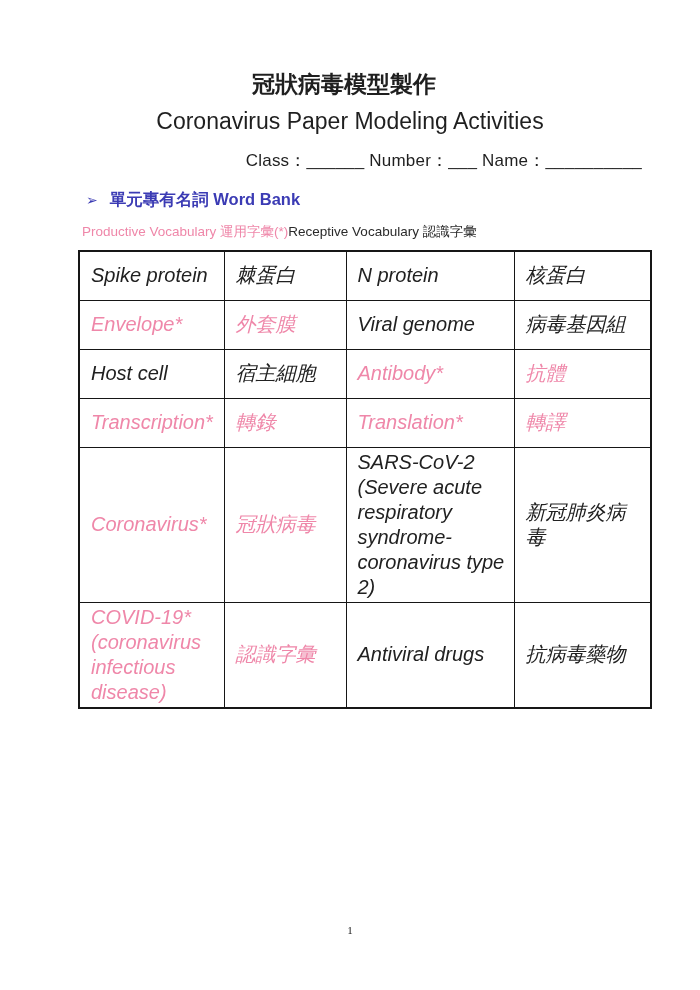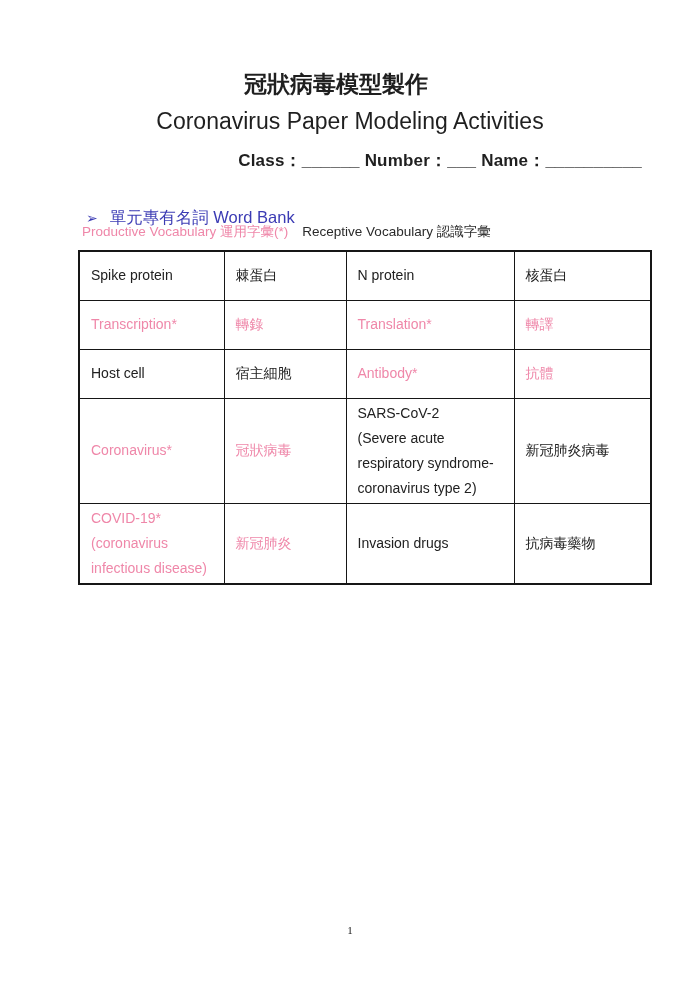--- a/index.html
+++ b/index.html
@@ -5,62 +5,63 @@
   html,body{margin:0;padding:0;background:#ffffff;}
   .page{
     position:relative;
     width:700px;height:990px;
     background:#fff;
     font-family:"Liberation Sans","DejaVu Sans",sans-serif;
     color:var(--ink,#1f1f1f);
     overflow:hidden;
   }
   .title-zh{
-    position:absolute;top:68px;left:0;width:672px;
+    position:absolute;top:68px;left:8px;width:672px;
     text-align:center;font-size:23px;font-weight:bold;line-height:32px;
   }
   .title-en{
     position:absolute;top:104px;left:0;width:700px;
     text-align:center;font-size:23px;font-weight:normal;line-height:34px;
   }
   .class-line{
     position:absolute;top:147px;left:0;width:700px;box-sizing:border-box;
     padding-right:58px;text-align:right;
-    font-size:17px;font-weight:bold;line-height:28px;letter-spacing:.2px;
+    font-size:17px;font-weight:normal;line-height:28px;letter-spacing:.2px;
   }
   .wordbank-heading{
-    position:absolute;top:204px;left:86px;
-    font-size:16.5px;font-weight:normal;line-height:26px;
+    position:absolute;top:186px;left:86px;
+    font-size:16.5px;font-weight:bold;line-height:26px;
     color:var(--heading_blue,#3b3bb4);
   }
   .wordbank-heading .arrow{
     display:inline-block;margin-right:12px;font-size:14px;
   }
   .legend{
     position:absolute;top:220px;left:82px;
     font-size:13.5px;line-height:23px;
   }
-  .legend .receptive-part{margin-left:14px;color:#2a2a2a;}
+  .legend .receptive-part{color:#2a2a2a;}
   .productive{color:var(--productive_pink,#ef87a9);}
   .receptive{color:#212121;}
   table.vocab{
     position:absolute;top:250px;left:78px;
     border-collapse:collapse;table-layout:fixed;
     width:572px;
     border:2px solid var(--border_black,#161616);
   }
   table.vocab td{
     border:1px solid var(--border_black,#161616);
-    font-size:14px;line-height:25px;
+    font-size:20px;line-height:25px;
     padding:2px 6px 2px 11px;
     vertical-align:middle;
     white-space:pre-line;
     height:49px;
     box-sizing:border-box;
     overflow:hidden;
+    font-style:italic;
   }
   table.vocab tr:nth-child(7) td{height:110px;padding-left:44px;}
   table.vocab tr:nth-child(8) td{height:89px;margin-top:48px;}
   .page-number{
     position:absolute;top:923px;left:0;width:700px;
     text-align:center;font-size:11px;line-height:14px;
     font-family:"Liberation Serif","DejaVu Serif",serif;color:#222;
   }
 </style>
 </head>
@@ -88,46 +89,52 @@
         <col style="width:137px">
       </colgroup>
     <tbody>
       <tr>
         <td class="receptive">Spike protein</td>
         <td class="receptive">棘蛋白</td>
         <td class="receptive">N protein</td>
         <td class="receptive">核蛋白</td>
       </tr>
       <tr>
-        <td class="productive">Transcription*</td>
-        <td class="productive">轉錄</td>
-        <td class="productive">Translation*</td>
-        <td class="productive">轉譯</td>
+        <td class="productive">Envelope*</td>
+        <td class="productive">外套膜</td>
+        <td class="receptive">Viral genome</td>
+        <td class="receptive">病毒基因組</td>
       </tr>
       <tr>
         <td class="receptive">Host cell</td>
         <td class="receptive">宿主細胞</td>
         <td class="productive">Antibody*</td>
         <td class="productive">抗體</td>
+      </tr>
+      <tr>
+        <td class="productive">Transcription*</td>
+        <td class="productive">轉錄</td>
+        <td class="productive">Translation*</td>
+        <td class="productive">轉譯</td>
       </tr>
       <tr>
         <td class="productive">Coronavirus*</td>
         <td class="productive">冠狀病毒</td>
         <td class="receptive">SARS-CoV-2
 (Severe acute
 respiratory syndrome-
 coronavirus type 2)</td>
         <td class="receptive">新冠肺炎病毒</td>
       </tr>
       <tr>
         <td class="productive">COVID-19*
 (coronavirus
 infectious disease)</td>
-        <td class="productive">新冠肺炎</td>
-        <td class="receptive">Invasion drugs</td>
+        <td class="productive">認識字彙</td>
+        <td class="receptive">Antiviral drugs</td>
         <td class="receptive">抗病毒藥物</td>
       </tr>
     </tbody>
   </table>
 
   <div class="page-number">1</div>
 
 </div>
 
 </body></html>

